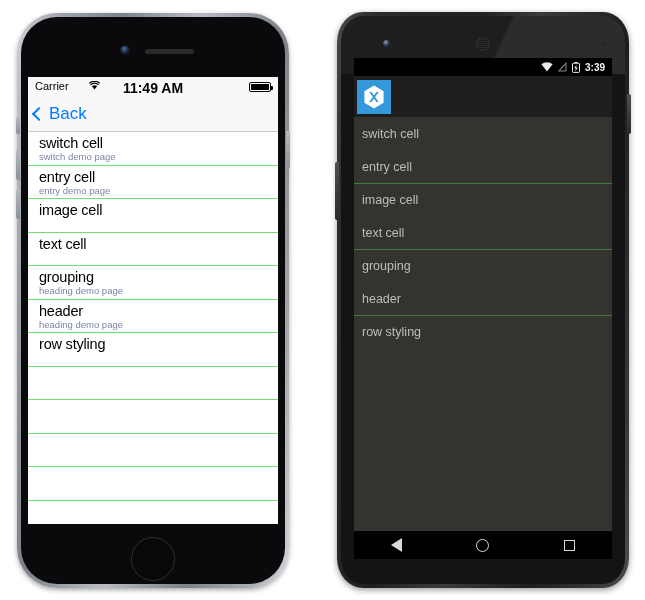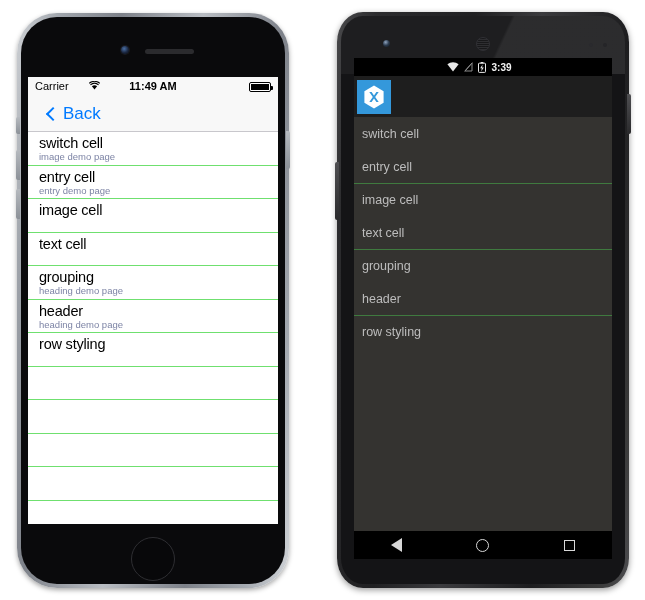--- a/index.html
+++ b/index.html
@@ -84,35 +84,35 @@
 
   
   .ios-status {
     height: 20px;
     background: #f8f8f8;
     position: relative;
     font-size: 11px;
     color: #000;
   }
   .ios-carrier { position:absolute; left:7px; top:3px; display:flex; align-items:center; gap:20px; }
-  .ios-time { position:absolute; left:0; right:0; top:3px; text-align:center; font-weight:bold; font-size:11px; }
+  .ios-time { position:absolute; left:0; right:0; top:3px; text-align:center; font-weight:bold; font-size:14px; }
   .ios-batt { position:absolute; right:7px; top:5px; width:22px; height:10px;
               border:1px solid #000; border-radius:2px; background:#fff; }
   .ios-batt::before { content:""; position:absolute; left:1px; top:1px; right:1px; bottom:1px; background:#000; }
   .ios-batt::after  { content:""; position:absolute; right:-3px; top:3px; width:2px; height:4px;
                       background:#000; border-radius:0 1px 1px 0; }
 
   
   .ios-navbar {
     height: 35px;
     background: #f8f8f8;
     border-bottom: 1px solid #c8c7cc;
     display: flex;
     align-items: center;
-    padding-left: 20px;
+    padding-left: 6px;
   }
   .ios-back { display:flex; align-items:center; gap:3px; color:#007aff; font-size:17px; cursor:pointer; }
   .ios-chev { display:block; width:10px; height:10px; border-left:2.6px solid #007aff;
               border-bottom:2.6px solid #007aff; transform:rotate(45deg); margin-right:2px; }
 
   
   .ios-list { background:#fff; }
   .ios-row {
     height: 33.5px;
     padding: 3px 0 0 11px;
@@ -173,21 +173,21 @@
             background: linear-gradient(180deg,#4f4f52,#2a2a2c); }
   .an-pwr { position:absolute; right:-2px; top:82px; width:4px; height:40px; border-radius:0 2px 2px 0;
             background: linear-gradient(180deg,#4f4f52,#2a2a2c); }
 
   
   .an-status {
     height: 18px;
     background: #000;
     display: flex;
     align-items: center;
-    justify-content: center;
+    justify-content: flex-end;
     gap: 5px;
     padding-right: 7px;
     color: #f2f2f2;
     font-size: 10px;
     font-weight: bold;
   }
   .an-status svg { display:block; }
 
   
   .an-actionbar {
@@ -267,21 +267,21 @@
       <div class="ios-navbar">
         <div class="ios-back">
           <span class="ios-chev"></span>
           <span>Back</span>
         </div>
       </div>
 
       <div class="ios-list" id="ios-list">
           <div class="ios-row">
             <div class="ios-row-title">switch cell</div>
-            <div class="ios-row-detail">image demo page</div>
+            <div class="ios-row-detail">switch demo page</div>
           </div>
           <div class="ios-row">
             <div class="ios-row-title">entry cell</div>
             <div class="ios-row-detail">entry demo page</div>
           </div>
           <div class="ios-row">
             <div class="ios-row-title">image cell</div>
           </div>
           <div class="ios-row">
             <div class="ios-row-title">text cell</div>

